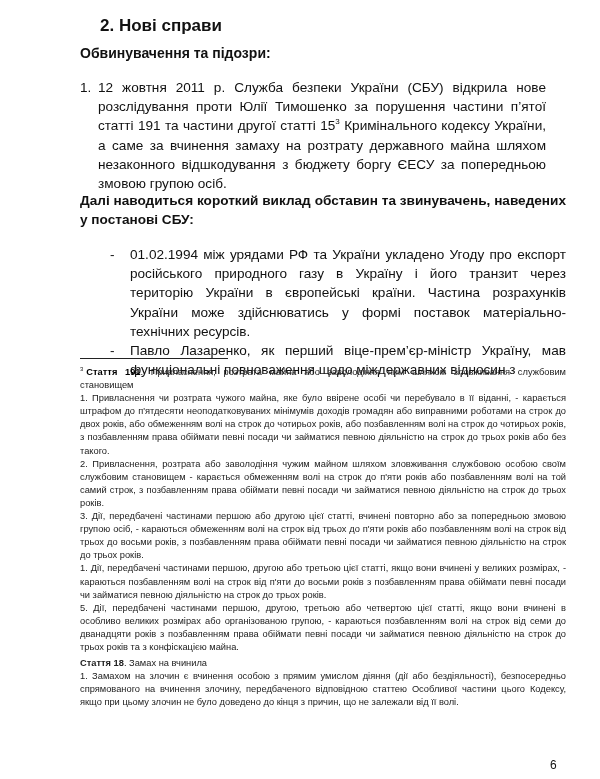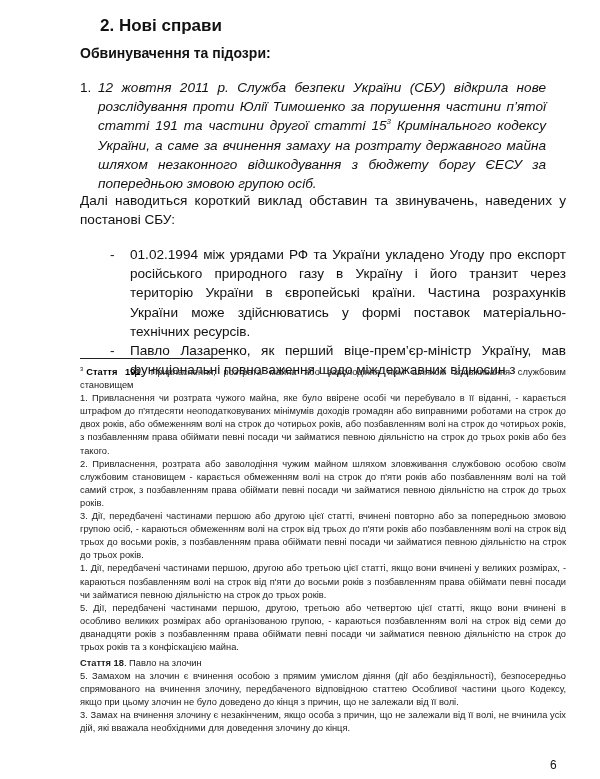--- a/index.html
+++ b/index.html
@@ -15,25 +15,25 @@
     .h2 {
       position: absolute; left: 80px; top: 45px;
       font-size: 14px; font-weight: bold;
     }
     .numlist {
       position: absolute; left: 80px; top: 78px; width: 466px;
       font-size: 13.6px; line-height: 19.2px;
     }
     .numitem { display: flex; }
     .num { width: 18px; flex: none; }
-    .numtext { text-align: justify; flex: 1; font-style: italic; }
+    .numtext { text-align: justify; flex: 1; }
     sup { font-size: 8px; line-height: 0; vertical-align: 6px; }
     .para {
       position: absolute; left: 80px; top: 191px; width: 486px;
-      font-size: 13.6px; line-height: 19.2px; text-align: justify;
+      font-size: 13.6px; line-height: 19.2px; text-align: justify; font-weight: bold;
     }
     .dashlist {
       position: absolute; left: 110px; top: 245px; width: 456px;
       font-size: 13.6px; line-height: 19.2px;
     }
     .dashitem { display: flex; }
     .dash { width: 20px; flex: none; }
     .dashtext { flex: 1; text-align: justify; }
     .fnrule {
       position: absolute; left: 80px; top: 358px; width: 148px; height: 1px;
@@ -87,19 +87,18 @@
   <div class="footnotes">
     <p><span class="fnsup">3</span><b>Стаття 191</b><span>. Привласнення, розтрата майна або заволодіння ним шляхом зловживання службовим становищем</span></p>
     <p>1. Привласнення чи розтрата чужого майна, яке було ввірене особі чи перебувало в її віданні, - карається штрафом до п'ятдесяти неоподатковуваних мінімумів доходів громадян або виправними роботами на строк до двох років, або обмеженням волі на строк до чотирьох років, або позбавленням волі на строк до чотирьох років, з позбавленням права обіймати певні посади чи займатися певною діяльністю на строк до трьох років або без такого.</p>
     <p>2. Привласнення, розтрата або заволодіння чужим майном шляхом зловживання службовою особою своїм службовим становищем - карається обмеженням волі на строк до п'яти років або позбавленням волі на той самий строк, з позбавленням права обіймати певні посади чи займатися певною діяльністю на строк до трьох років.</p>
     <p>3. Дії, передбачені частинами першою або другою цієї статті, вчинені повторно або за попередньою змовою групою осіб, - караються обмеженням волі на строк від трьох до п'яти років або позбавленням волі на строк від трьох до восьми років, з позбавленням права обіймати певні посади чи займатися певною діяльністю на строк до трьох років.</p>
     <p>1. Дії, передбачені частинами першою, другою або третьою цієї статті, якщо вони вчинені у великих розмірах, - караються позбавленням волі на строк від п'яти до восьми років з позбавленням права обіймати певні посади чи займатися певною діяльністю на строк до трьох років.</p>
     <p>5. Дії, передбачені частинами першою, другою, третьою або четвертою цієї статті, якщо вони вчинені в особливо великих розмірах або організованою групою, - караються позбавленням волі на строк від семи до дванадцяти років з позбавленням права обіймати певні посади чи займатися певною діяльністю на строк до трьох років та з конфіскацією майна.</p>
   </div>
 
   <div class="art15">
-    <p><b>Стаття 18</b><span>. Павло на злочин</span></p>
-    <p>5. Замахом на злочин є вчинення особою з прямим умислом діяння (дії або бездіяльності), безпосередньо спрямованого на вчинення злочину, передбаченого відповідною статтею Особливої частини цього Кодексу, якщо при цьому злочин не було доведено до кінця з причин, що не залежали від її волі.</p>
-    <p>3. Замах на вчинення злочину є незакінченим, якщо особа з причин, що не залежали від її волі, не вчинила усіх дій, які вважала необхідними для доведення злочину до кінця.</p>
+    <p><b>Стаття 18</b><span>. Замах на вчинила</span></p>
+    <p>1. Замахом на злочин є вчинення особою з прямим умислом діяння (дії або бездіяльності), безпосередньо спрямованого на вчинення злочину, передбаченого відповідною статтею Особливої частини цього Кодексу, якщо при цьому злочин не було доведено до кінця з причин, що не залежали від її волі.</p>
   </div>
 
   <div class="pagenum">6</div>
 </div>
 
 </body></html>

